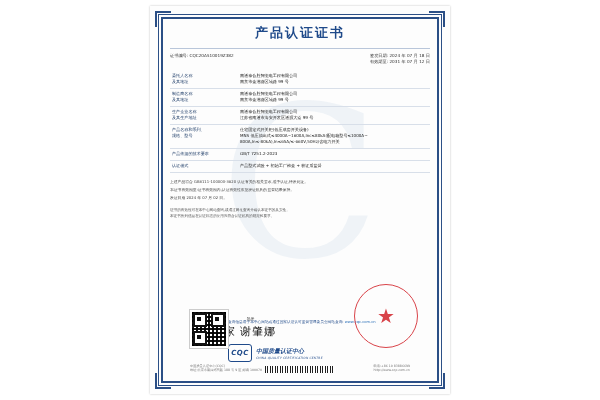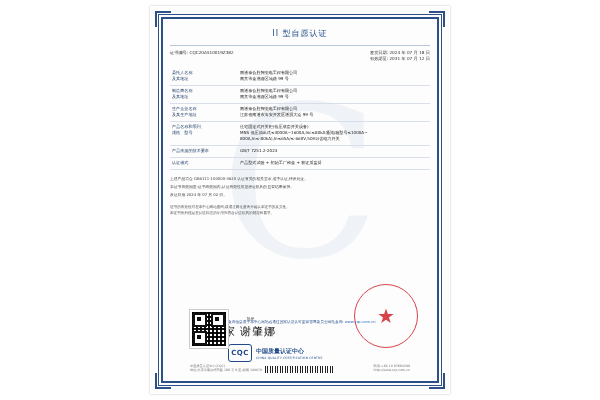--- a/index.html
+++ b/index.html
@@ -97,21 +97,21 @@
     position:absolute;left:34px;top:0;font-size:3.9px;color:#333;
   }
   .sign-labels span{display:inline-block;margin-right:22px;}
   .sig{
     position:absolute;top:8px;font-family:"DejaVu Serif","Liberation Serif",serif;
     color:#111;font-size:11px;letter-spacing:1px;
   }
   .sig.a{left:30px;}
   .sig.b{left:70px;}
   .cqc-mark{
-    position:absolute;left:58px;bottom:0;display:flex;align-items:center;gap:4px;
+    position:absolute;left:58px;bottom:0;display:flex;align-items:center;gap:4px;font-style:italic;
   }
   .cqc-badge{
     width:22px;height:16px;border:1px solid #1f4a8a;border-radius:3px;
     display:flex;align-items:center;justify-content:center;
     color:#1f4a8a;font-size:7px;font-weight:bold;letter-spacing:.5px;
   }
   .cqc-text{font-size:6px;color:#1f4a8a;font-weight:bold;}
   .cqc-text .en{display:block;font-size:3px;font-weight:normal;letter-spacing:.2px;}
   
   .seal{
@@ -161,21 +161,21 @@
     <div class="border-inner"></div>
     <div class="corner tl"></div>
     <div class="corner tr"></div>
     <div class="corner bl"></div>
     <div class="corner br"></div>
 
     <div class="watermark">C</div>
 
     <div class="content">
 
-      <div class="subtitle">II 型自愿认证</div>
+      <div class="title">产品认证证书</div>
       <div class="rule"></div>
 
       <div class="meta">
         <div class="left">
           <span>证书编号:</span>
           <span>CQC20AS10019Z382</span>
         </div>
         <div class="right">
           <div>
             <span>签发日期:</span>

